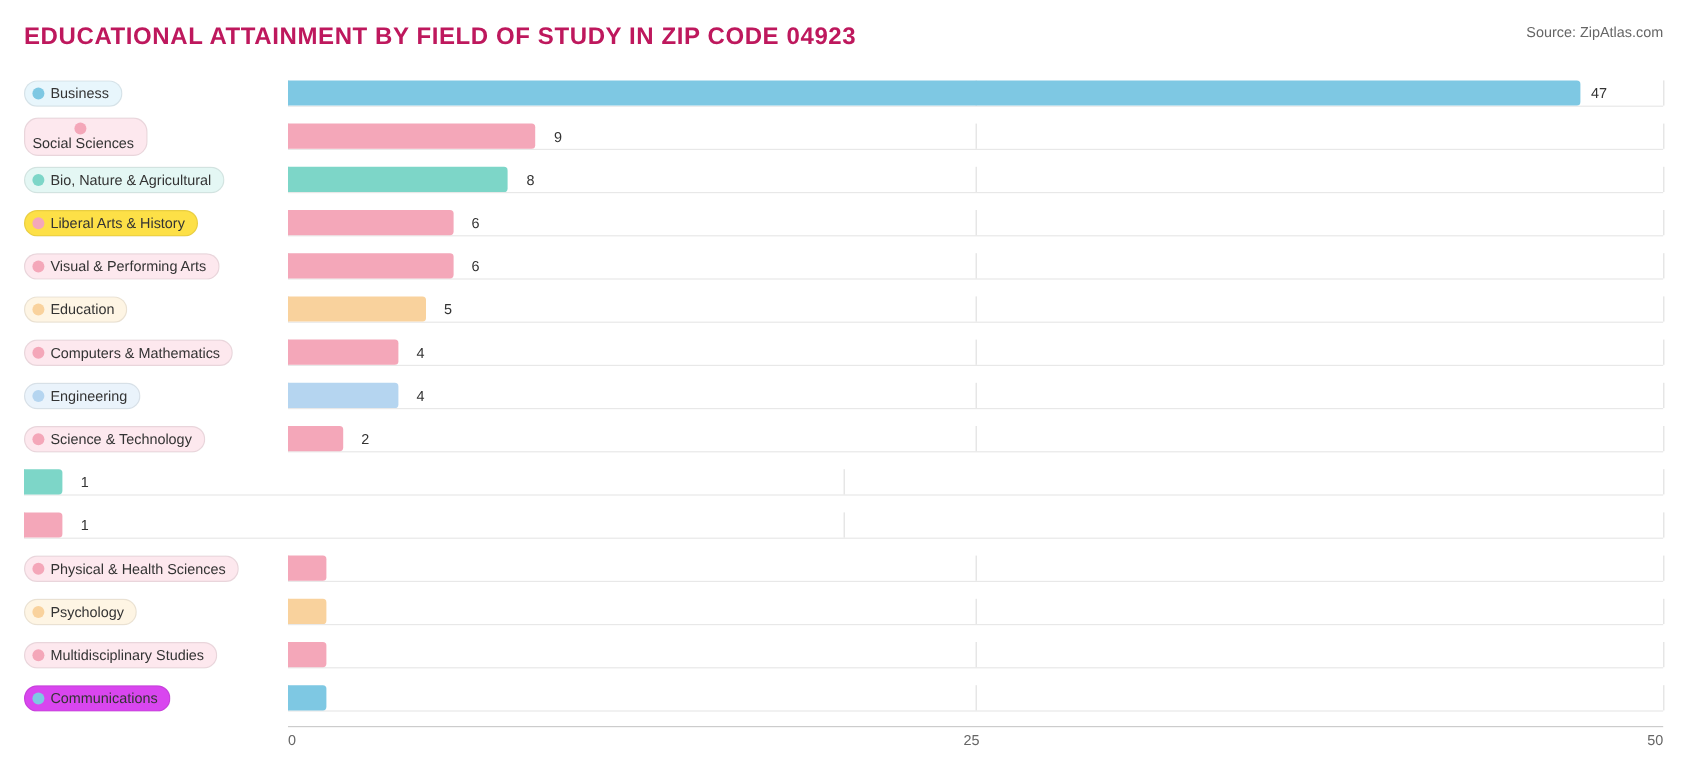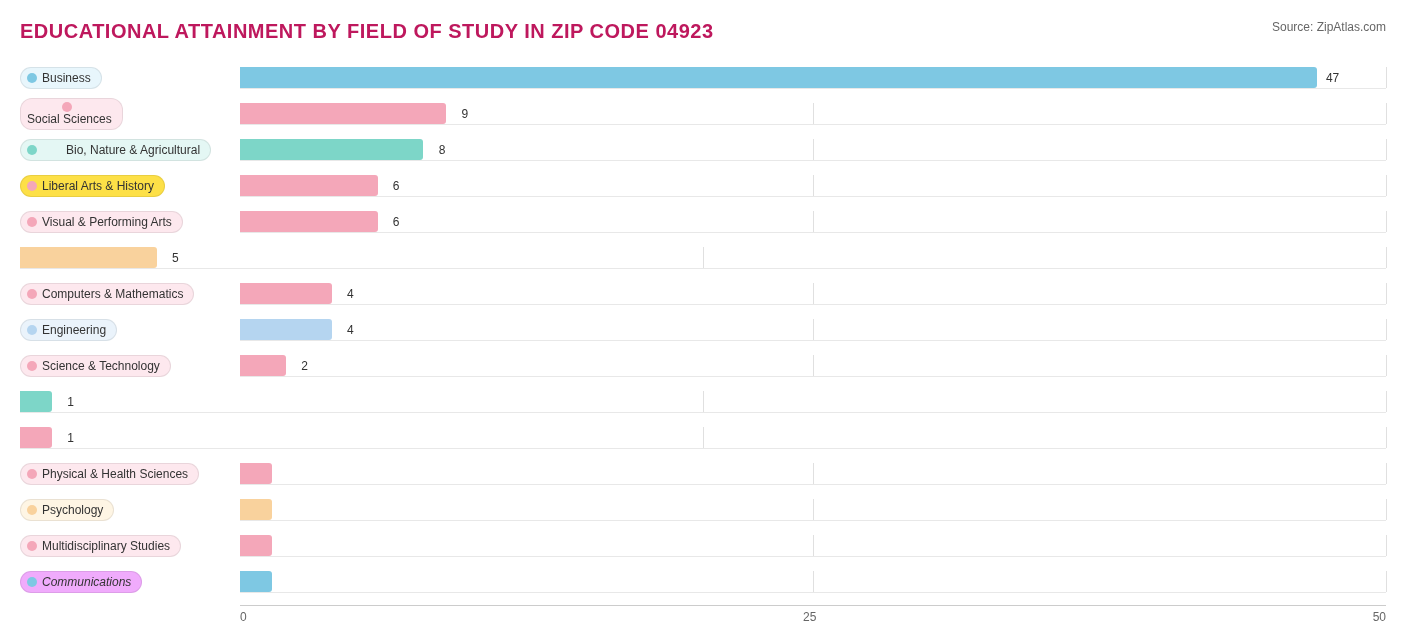--- a/index.html
+++ b/index.html
@@ -144,21 +144,21 @@
             <div style="position: absolute; top: 0px; bottom: 0px; left: 0%; width: 1px; background: rgb(224, 224, 224);"></div>
             <div style="position: absolute; top: 0px; bottom: 0px; left: 50%; width: 1px; background: rgb(224, 224, 224);"></div>
             <div style="position: absolute; top: 0px; bottom: 0px; left: 100%; width: 1px; background: rgb(224, 224, 224);"></div>
             <div class="bar-fill" style="width: 18%; background: rgb(244, 167, 185);">
               <span class="bar-value">9</span>
             </div>
           </div>
         </div>
         <div class="bar-row">
           <div class="bar-label">
-            <span class="label-pill" style="background: rgb(228, 247, 244); gap: 24px;">
+            <span class="label-pill" style="background: rgb(228, 247, 244);">
               <span class="label-dot" style="background: rgb(125, 214, 200);"></span>
               <span>Bio, Nature &amp; Agricultural</span>
             </span>
           </div>
           <div class="bar-track">
             <div style="position: absolute; top: 0px; bottom: 0px; left: 0%; width: 1px; background: rgb(224, 224, 224);"></div>
             <div style="position: absolute; top: 0px; bottom: 0px; left: 50%; width: 1px; background: rgb(224, 224, 224);"></div>
             <div style="position: absolute; top: 0px; bottom: 0px; left: 100%; width: 1px; background: rgb(224, 224, 224);"></div>
             <div class="bar-fill" style="width: 16%; background: rgb(125, 214, 200);">
               <span class="bar-value">8</span>
@@ -191,20 +191,26 @@
           <div class="bar-track">
             <div style="position: absolute; top: 0px; bottom: 0px; left: 0%; width: 1px; background: rgb(224, 224, 224);"></div>
             <div style="position: absolute; top: 0px; bottom: 0px; left: 50%; width: 1px; background: rgb(224, 224, 224);"></div>
             <div style="position: absolute; top: 0px; bottom: 0px; left: 100%; width: 1px; background: rgb(224, 224, 224);"></div>
             <div class="bar-fill" style="width: 12%; background: rgb(244, 167, 185);">
               <span class="bar-value">6</span>
             </div>
           </div>
         </div>
         <div class="bar-row">
+          <div class="bar-label">
+            <span class="label-pill" style="background: rgb(254, 245, 228);">
+              <span class="label-dot" style="background: rgb(249, 210, 157);"></span>
+              <span>Education</span>
+            </span>
+          </div>
           <div class="bar-track">
             <div style="position: absolute; top: 0px; bottom: 0px; left: 0%; width: 1px; background: rgb(224, 224, 224);"></div>
             <div style="position: absolute; top: 0px; bottom: 0px; left: 50%; width: 1px; background: rgb(224, 224, 224);"></div>
             <div style="position: absolute; top: 0px; bottom: 0px; left: 100%; width: 1px; background: rgb(224, 224, 224);"></div>
             <div class="bar-fill" style="width: 10%; background: rgb(249, 210, 157);">
               <span class="bar-value">5</span>
             </div>
           </div>
         </div>
         <div class="bar-row">
@@ -315,21 +321,21 @@
           <div class="bar-track">
             <div style="position: absolute; top: 0px; bottom: 0px; left: 0%; width: 1px; background: rgb(224, 224, 224);"></div>
             <div style="position: absolute; top: 0px; bottom: 0px; left: 50%; width: 1px; background: rgb(224, 224, 224);"></div>
             <div style="position: absolute; top: 0px; bottom: 0px; left: 100%; width: 1px; background: rgb(224, 224, 224);"></div>
             <span style="position: absolute; left: 4px; top: 50%; transform: translateY(-50%); font-size: 12px; color: rgb(51, 51, 51);">0</span>
             <div class="bar-fill" style="width: 0%; background: rgb(244, 167, 185);"></div>
           </div>
         </div>
         <div class="bar-row">
           <div class="bar-label">
-            <span class="label-pill" style="background: #f0abfc; font-style: italic;">
+            <span class="label-pill" style="background: #d946ef;">
               <span class="label-dot" style="background: rgb(126, 200, 227);"></span>
               <span>Communications</span>
             </span>
           </div>
           <div class="bar-track">
             <div style="position: absolute; top: 0px; bottom: 0px; left: 0%; width: 1px; background: rgb(224, 224, 224);"></div>
             <div style="position: absolute; top: 0px; bottom: 0px; left: 50%; width: 1px; background: rgb(224, 224, 224);"></div>
             <div style="position: absolute; top: 0px; bottom: 0px; left: 100%; width: 1px; background: rgb(224, 224, 224);"></div>
             <span style="position: absolute; left: 4px; top: 50%; transform: translateY(-50%); font-size: 12px; color: rgb(51, 51, 51);">0</span>
             <div class="bar-fill" style="width: 0%; background: rgb(126, 200, 227);"></div>

